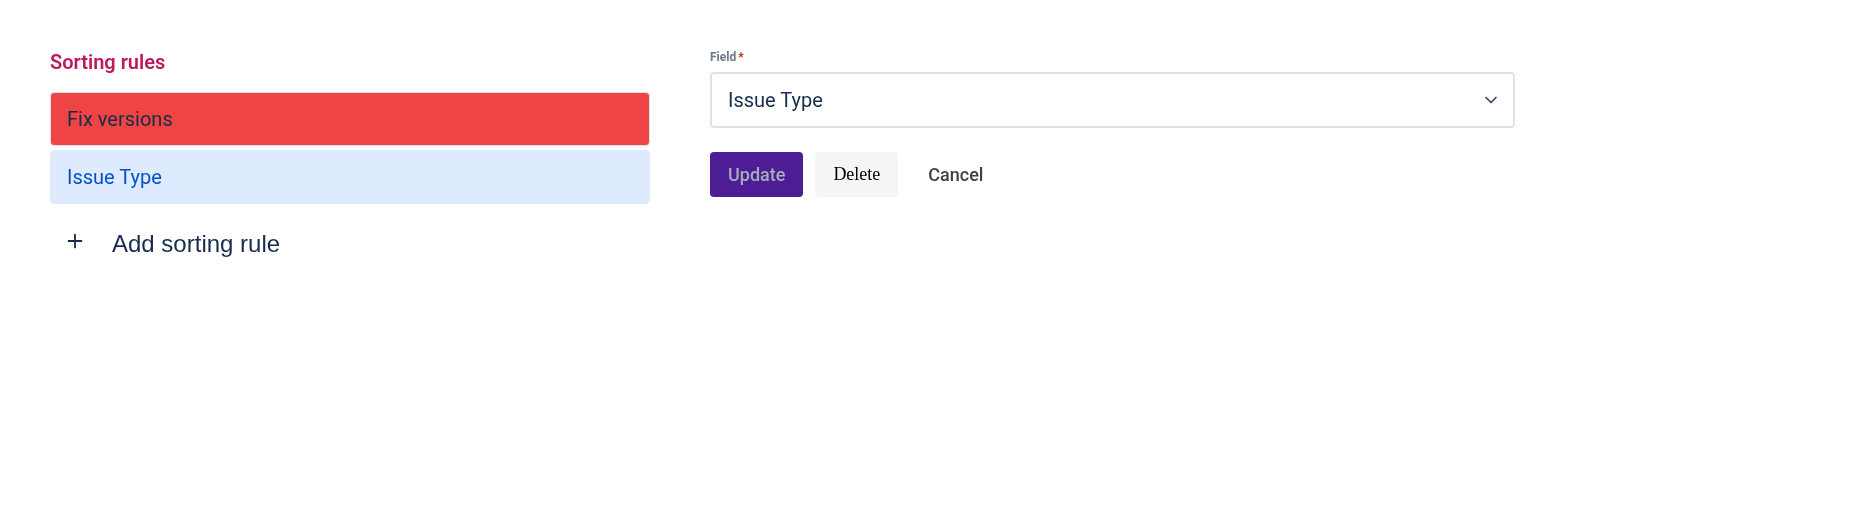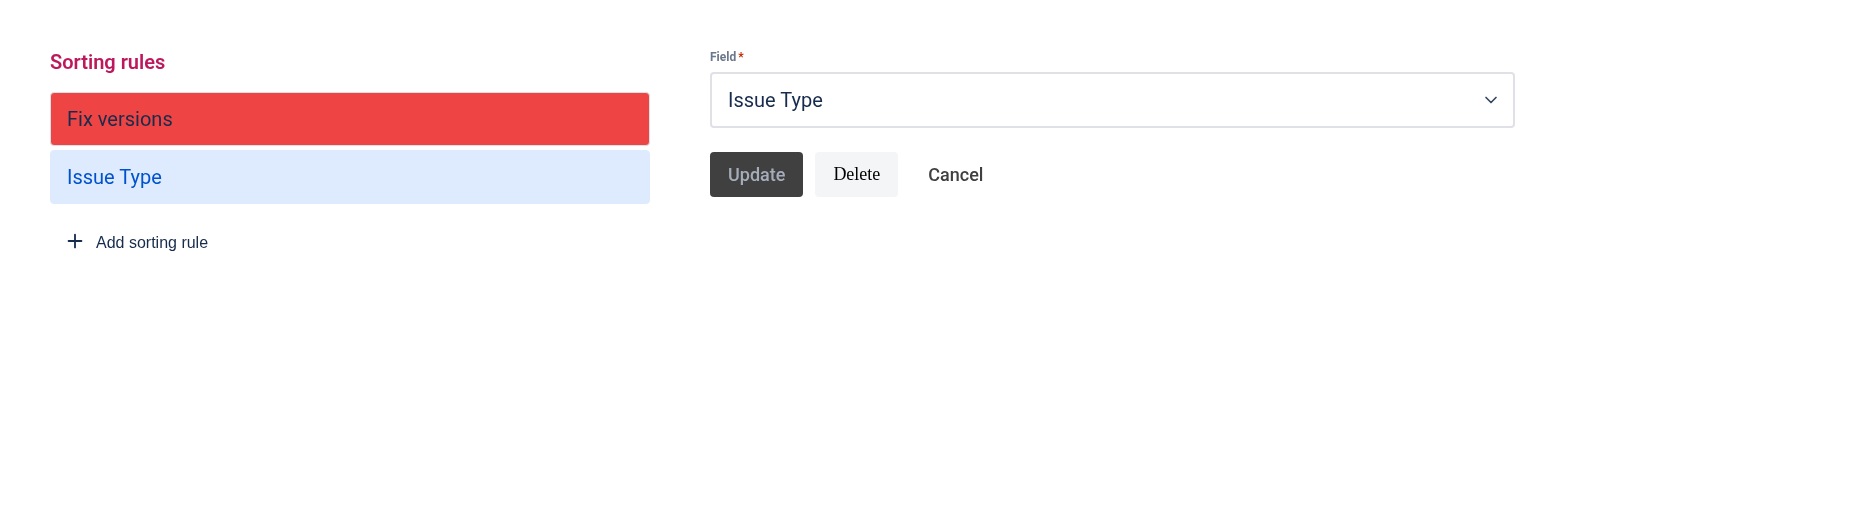--- a/index.html
+++ b/index.html
@@ -48,23 +48,23 @@
       cursor: pointer;
     }
     .rule-item.selected {
       background: #deebff;
       border-color: #deebff;
       color: #0052cc;
     }
     .add-rule {
       display: flex;
       align-items: center;
-      gap: 10px;
+      gap: 26px;
       padding: 12px 14px;
-      font-size: 16px;
+      font-size: 24px;
       font-weight: 500;
       color: #172b4d;
       cursor: pointer;
       background: transparent;
       border: none;
     }
     .add-rule svg {
       width: 22px;
       height: 22px;
     }
@@ -121,21 +121,21 @@
     .btn {
       padding: 12px 18px;
       border-radius: 4px;
       font-size: 18px;
       font-weight: 500;
       border: none;
       cursor: pointer;
       font-family: inherit;
     }
     .btn-update {
-      background: #404040;
+      background: #4c1d95;
       color: #a5adba;
       cursor: not-allowed;
     }
     .btn-delete {
       background: #f4f5f7;
       color: #000000;
       font-family: Liberation Serif, serif;
     }
     .btn-cancel {
       background: transparent;

